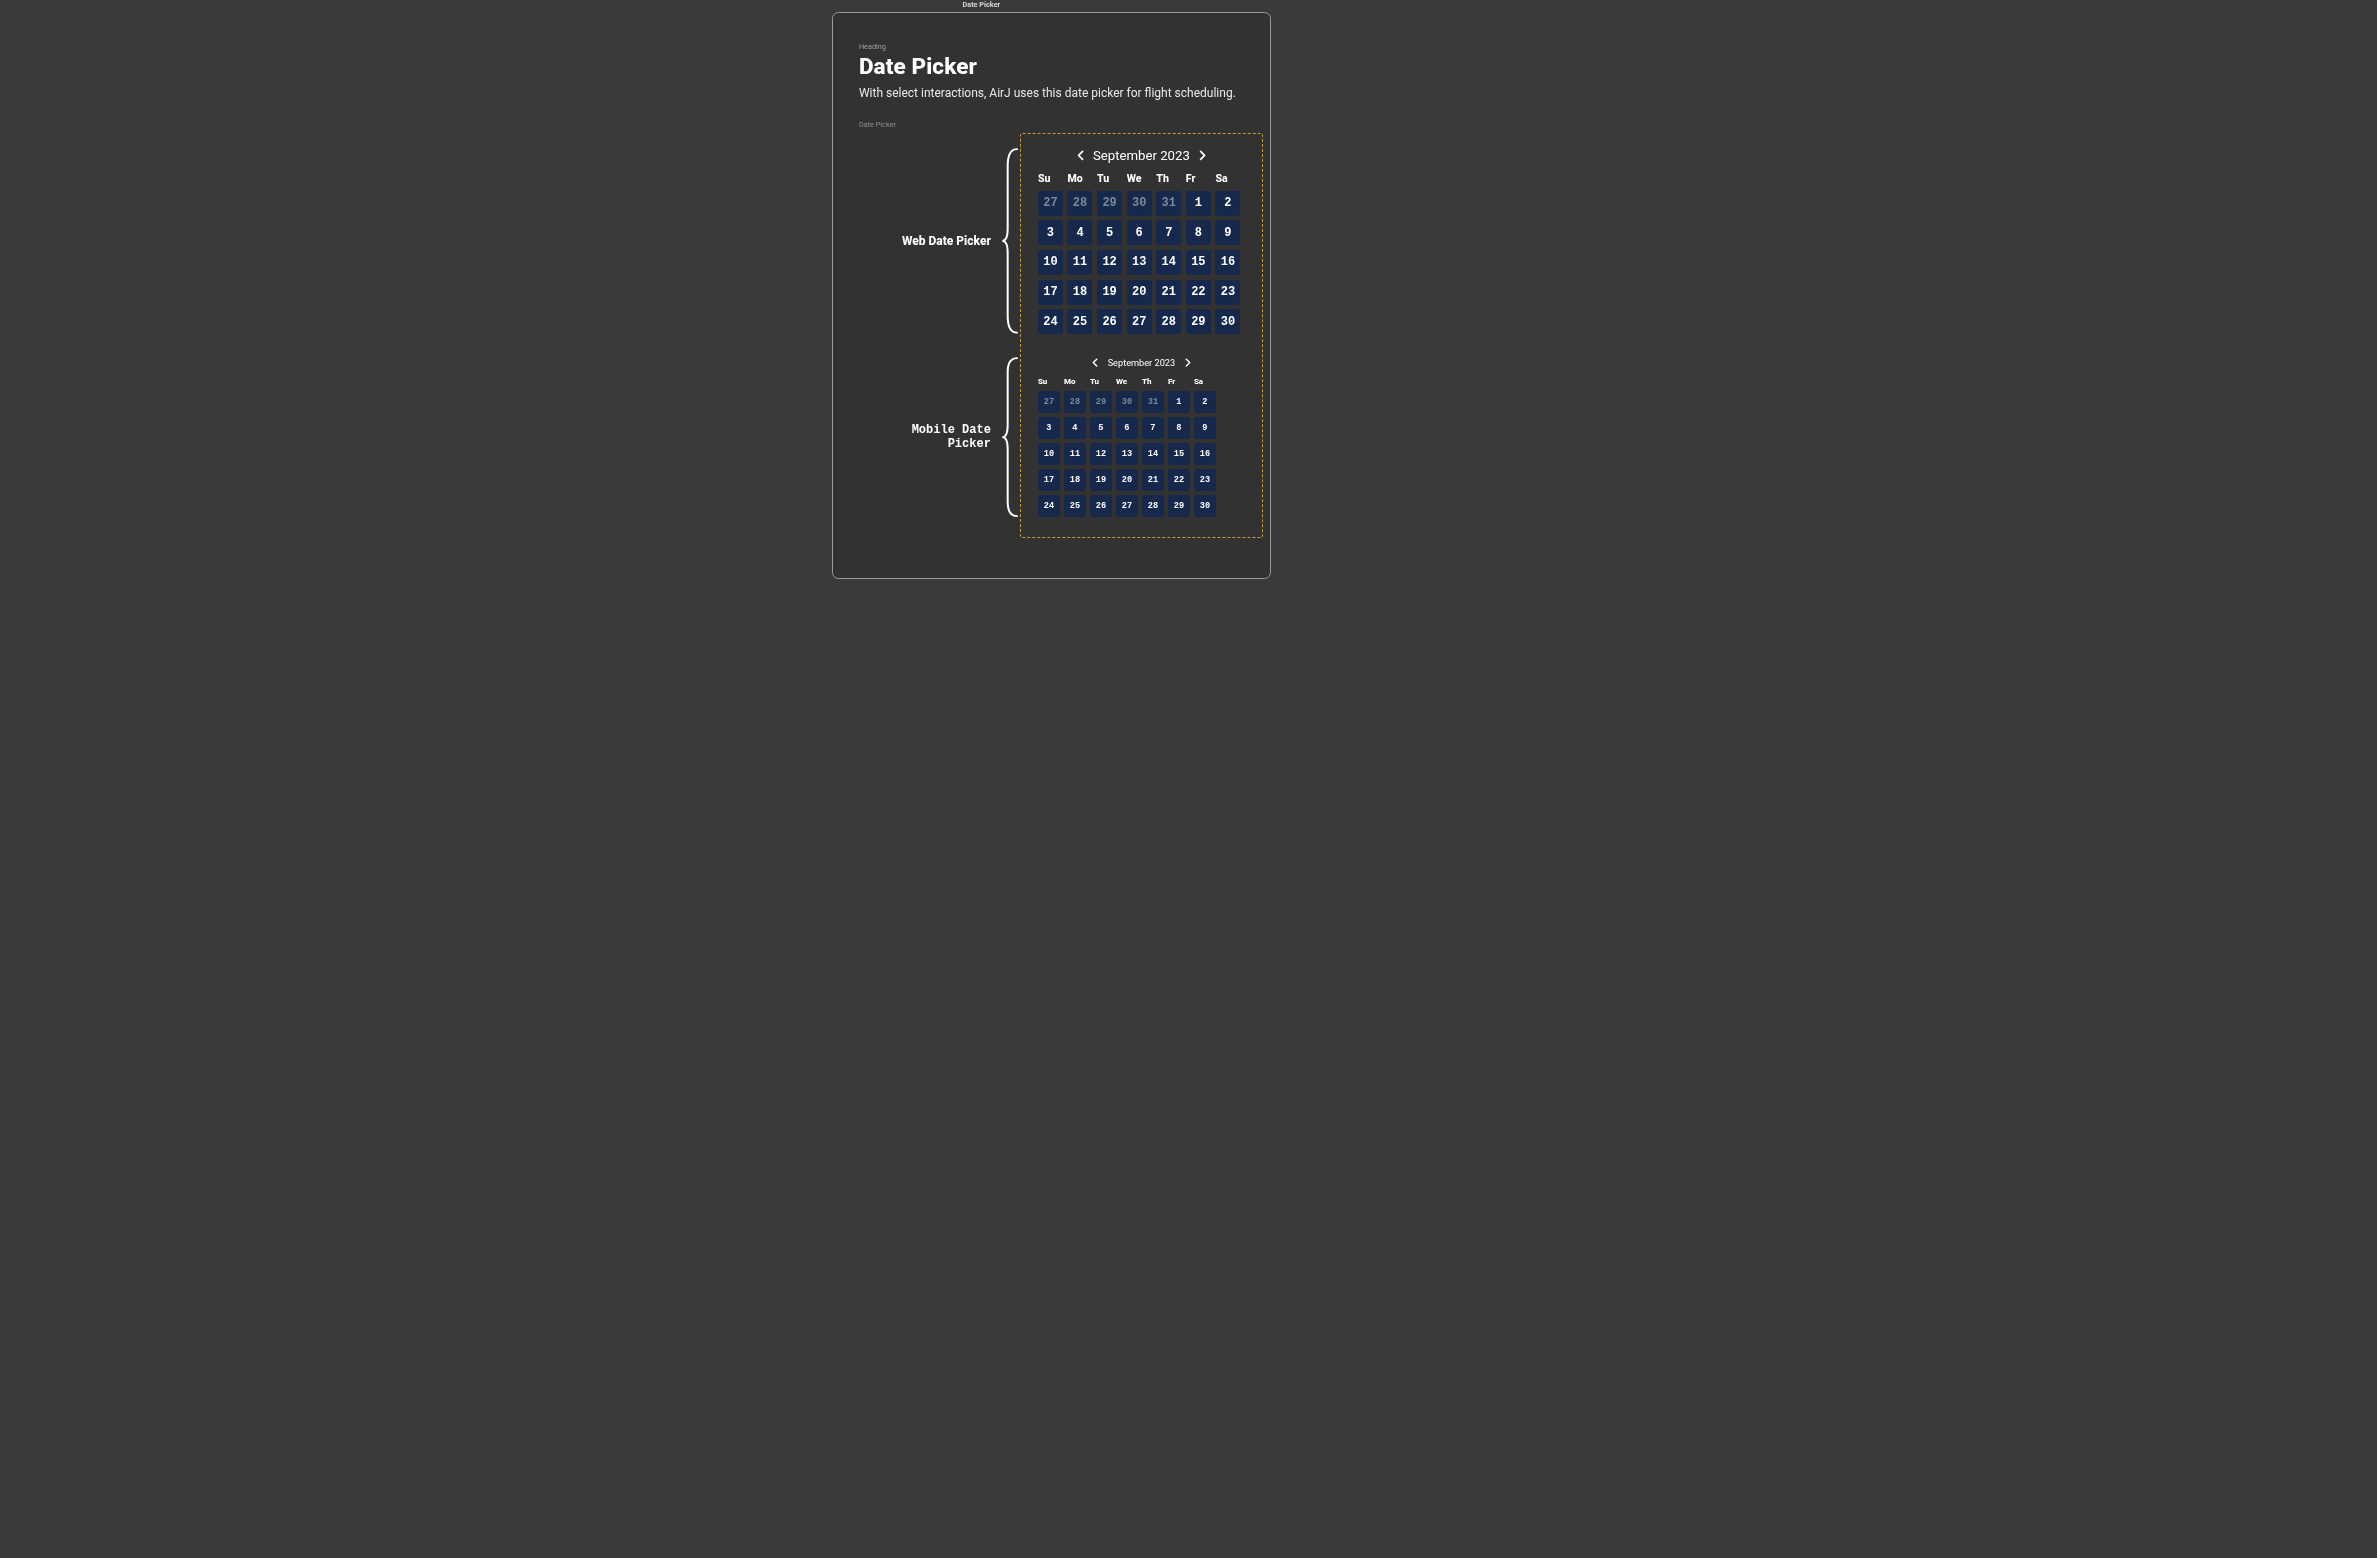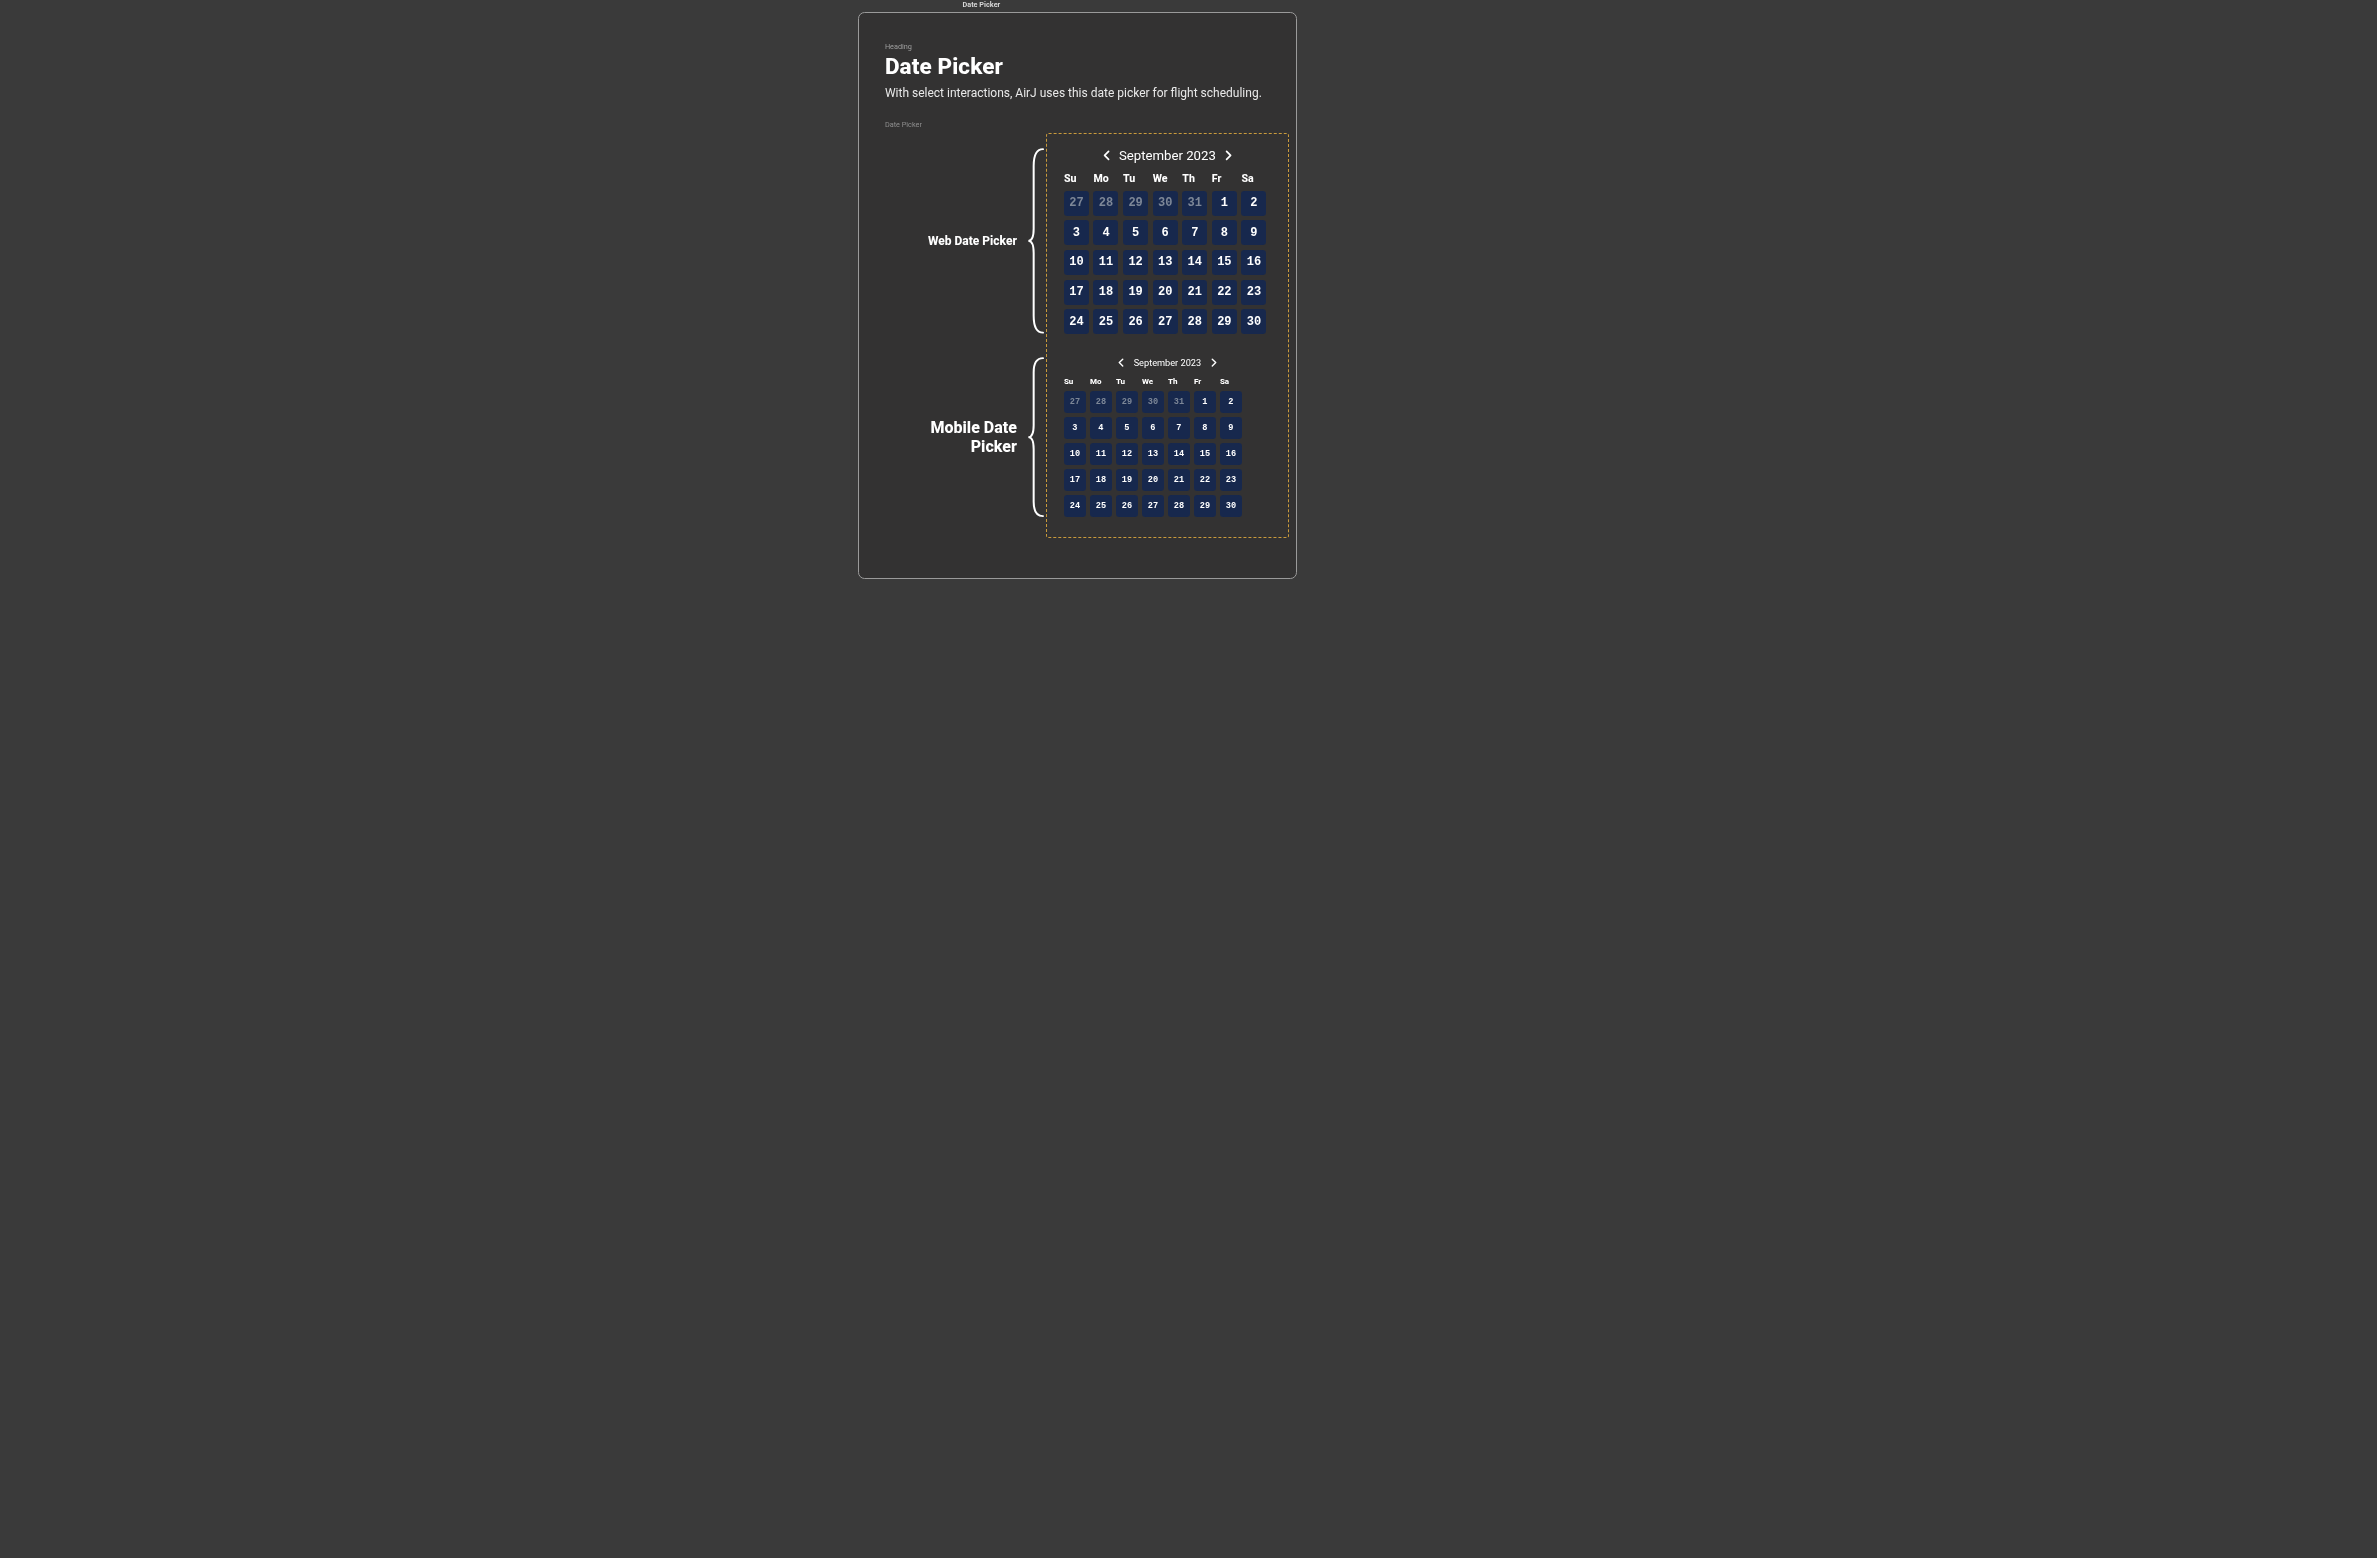--- a/index.html
+++ b/index.html
@@ -14,21 +14,21 @@
     margin: 0 auto;
     padding-bottom: 26.4px;
   }
   .frame-label {
     font-size: 7.3px;
     font-weight: 700;
     color: #d7d7d7;
     padding: 0 0 2.6px 225px;
   }
   .frame {
-    margin-left: 120px;
+    margin-left: 94px;
     width: 439px;
     border: 0.7px solid #9a9a9a;
     border-radius: 6.6px;
     background: #333232;
     padding: 29px 26.4px 40px 26.4px;
     position: relative;
   }
   .eyebrow {
     font-size: 7.3px;
     color: #9f9f9f;
@@ -72,21 +72,21 @@
     position: absolute;
     left: -172px;
     top: 50%;
     transform: translateY(-50%);
     font-size: 12px;
     font-weight: 800;
     color: #fff;
     width: 125px;
     text-align: right;
   }
-  .picker-label.small { font-size: 16px; }
+  .picker-label.small { font-size: 12px; font-family: Liberation Mono, monospace; }
 
   .brace {
     position: absolute;
     left: -37px;
     top: 0;
     bottom: 0;
     width: 20px;
   }
   .brace svg { width: 100%; height: 100%; display: block; }
   .brace path { stroke: #fff; stroke-width: 3; fill: none; stroke-linecap: round; }

